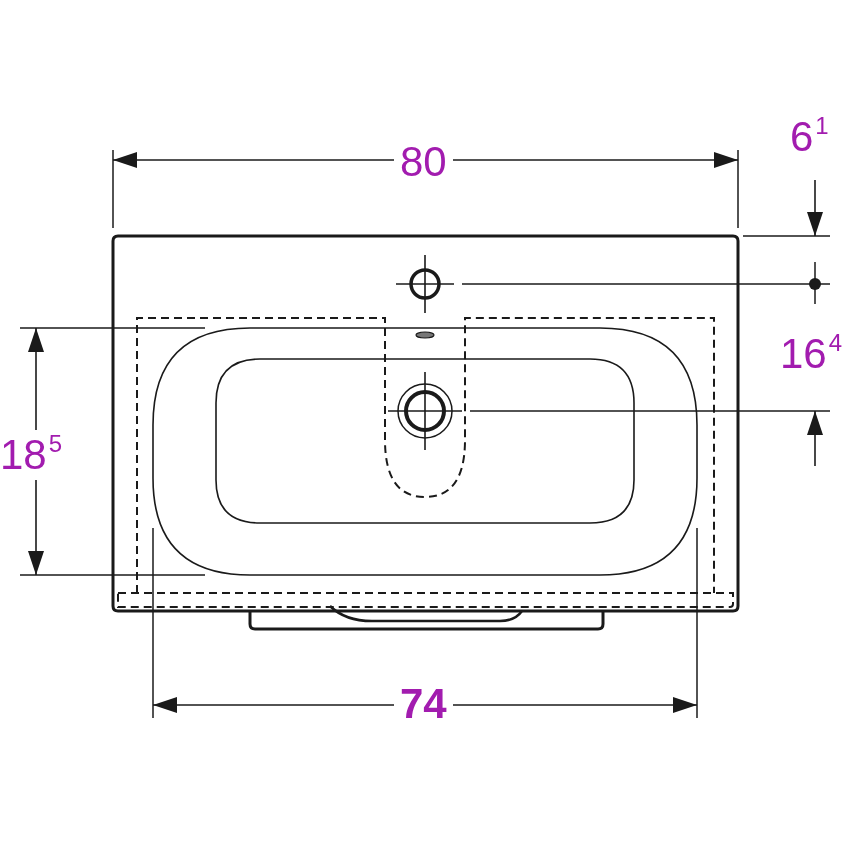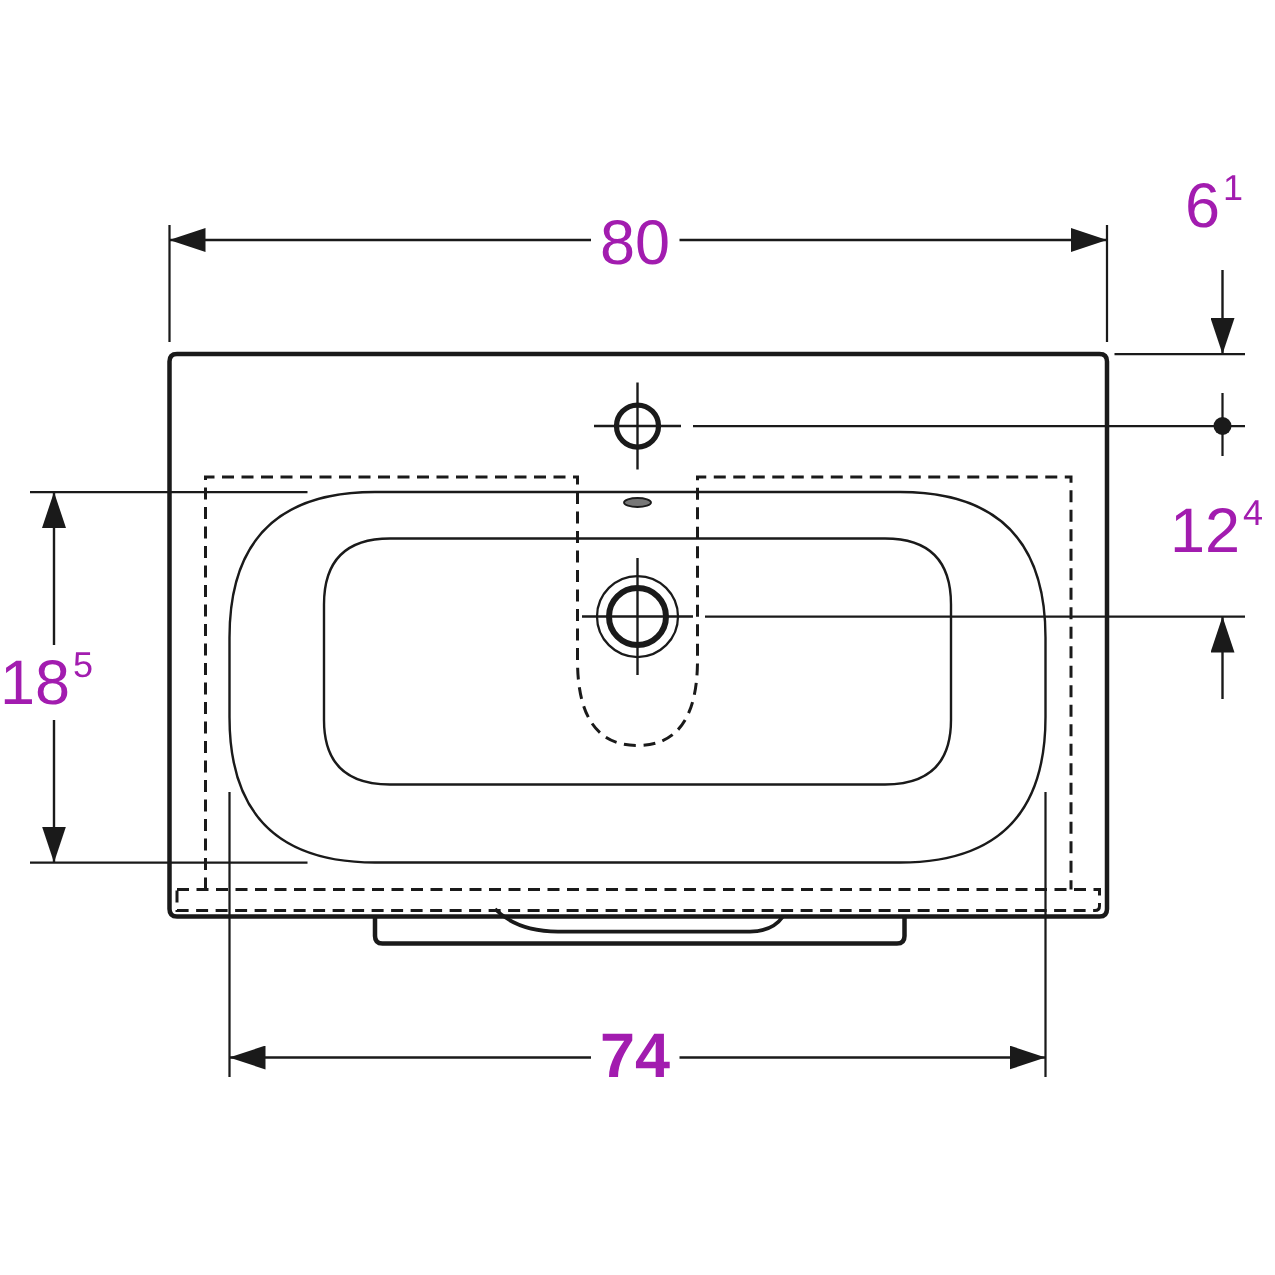--- a/index.html
+++ b/index.html
@@ -134,14 +134,14 @@
 
 <div class="dim-label" id="lbl-depth">
   <span class="main">18</span><sup>5</sup>
 </div>
 
 <div class="dim-label" id="lbl-tap-offset">
   <span class="main">6</span><sup>1</sup>
 </div>
 
 <div class="dim-label" id="lbl-tap-drain">
-  <span class="main">12</span><sup>4</sup>
+  <span class="main">16</span><sup>4</sup>
 </div>
 
 </body></html>

